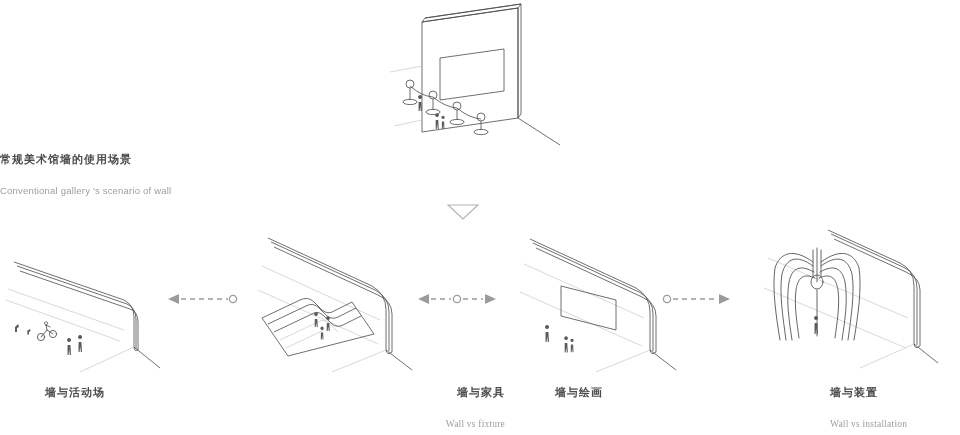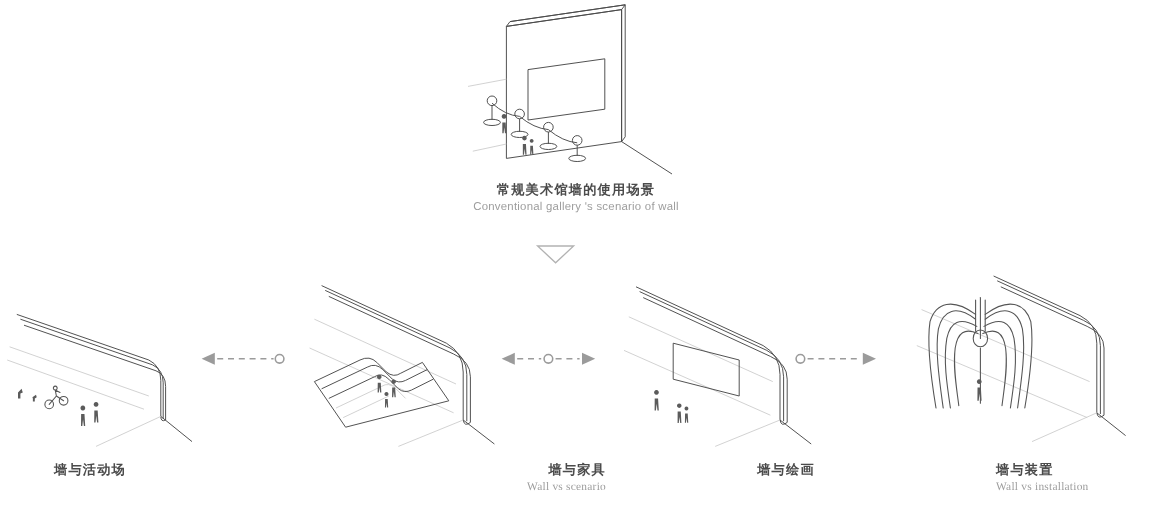--- a/index.html
+++ b/index.html
@@ -12,30 +12,30 @@
 
   .ln{fill:none;stroke:#4a4a4a;stroke-width:0.8;stroke-linejoin:miter;stroke-linecap:butt;}
   .ln-faint{fill:none;stroke:#c9c9c9;stroke-width:0.7;}
   .fig{fill:#5b5b5b;stroke:none;}
   .fig-l{fill:none;stroke:#555;stroke-width:0.9;stroke-linejoin:round;stroke-linecap:round;}
   .arrowdash{fill:none;stroke:#9b9b9b;stroke-width:1.3;stroke-dasharray:5 4;}
   .arrowhead{fill:#9b9b9b;stroke:none;}
   .arrowcirc{fill:#ffffff;stroke:#9b9b9b;stroke-width:1.3;}
   .tri{fill:none;stroke:#b2b2b2;stroke-width:1.1;}
 
-  .caption{position:absolute;text-align:center;line-height:1.35;}
+  .caption{position:absolute;text-align:left;line-height:1.35;}
   .cap-cn{font-size:11px;font-weight:bold;color:#4b4b4b;letter-spacing:1px;white-space:nowrap;}
-  .cap-en{font-size:9.5px;color:#9d9d9d;letter-spacing:.2px;white-space:nowrap;margin-top:0;}
+  .cap-en{font-size:9.5px;color:#9d9d9d;letter-spacing:.2px;white-space:nowrap;margin-top:18px;}
 
   .top-cap{left:0;right:0;top:152px;}
   .top-cap .cap-cn{font-size:11px;}
   .bot-cap{top:385px;font-family:Liberation Serif, serif;}
   #cap0{left:10px;width:200px;text-align:left;padding-left:35px;}
   #cap1{left:250px;width:200px;text-align:right;padding-left:55px;}
-  #cap2{left:500px;width:200px;text-align:center;padding-left:55px;}
+  #cap2{left:500px;width:200px;text-align:left;padding-left:55px;}
   #cap3{left:750px;width:210px;text-align:left;padding-left:80px;}
 </style>
 </head>
 <body>
 
 <div class="stage">
 
   <svg class="art" viewBox="0 0 960 435">
 
     <g>
@@ -230,21 +230,21 @@
     <div class="cap-cn">常规美术馆墙的使用场景</div>
     <div class="cap-en">Conventional gallery 's scenario of wall</div>
   </div>
 
   <div id="cap0" class="caption bot-cap">
     <div class="cap-cn">墙与活动场</div>
   </div>
 
   <div id="cap1" class="caption bot-cap">
     <div class="cap-cn">墙与家具</div>
-    <div class="cap-en">Wall vs scenario</div>
+    <div class="cap-en">Wall vs fixture</div>
   </div>
 
   <div id="cap2" class="caption bot-cap">
     <div class="cap-cn">墙与绘画</div>
   </div>
 
   <div id="cap3" class="caption bot-cap">
     <div class="cap-cn">墙与装置</div>
     <div class="cap-en">Wall vs installation</div>
   </div>

